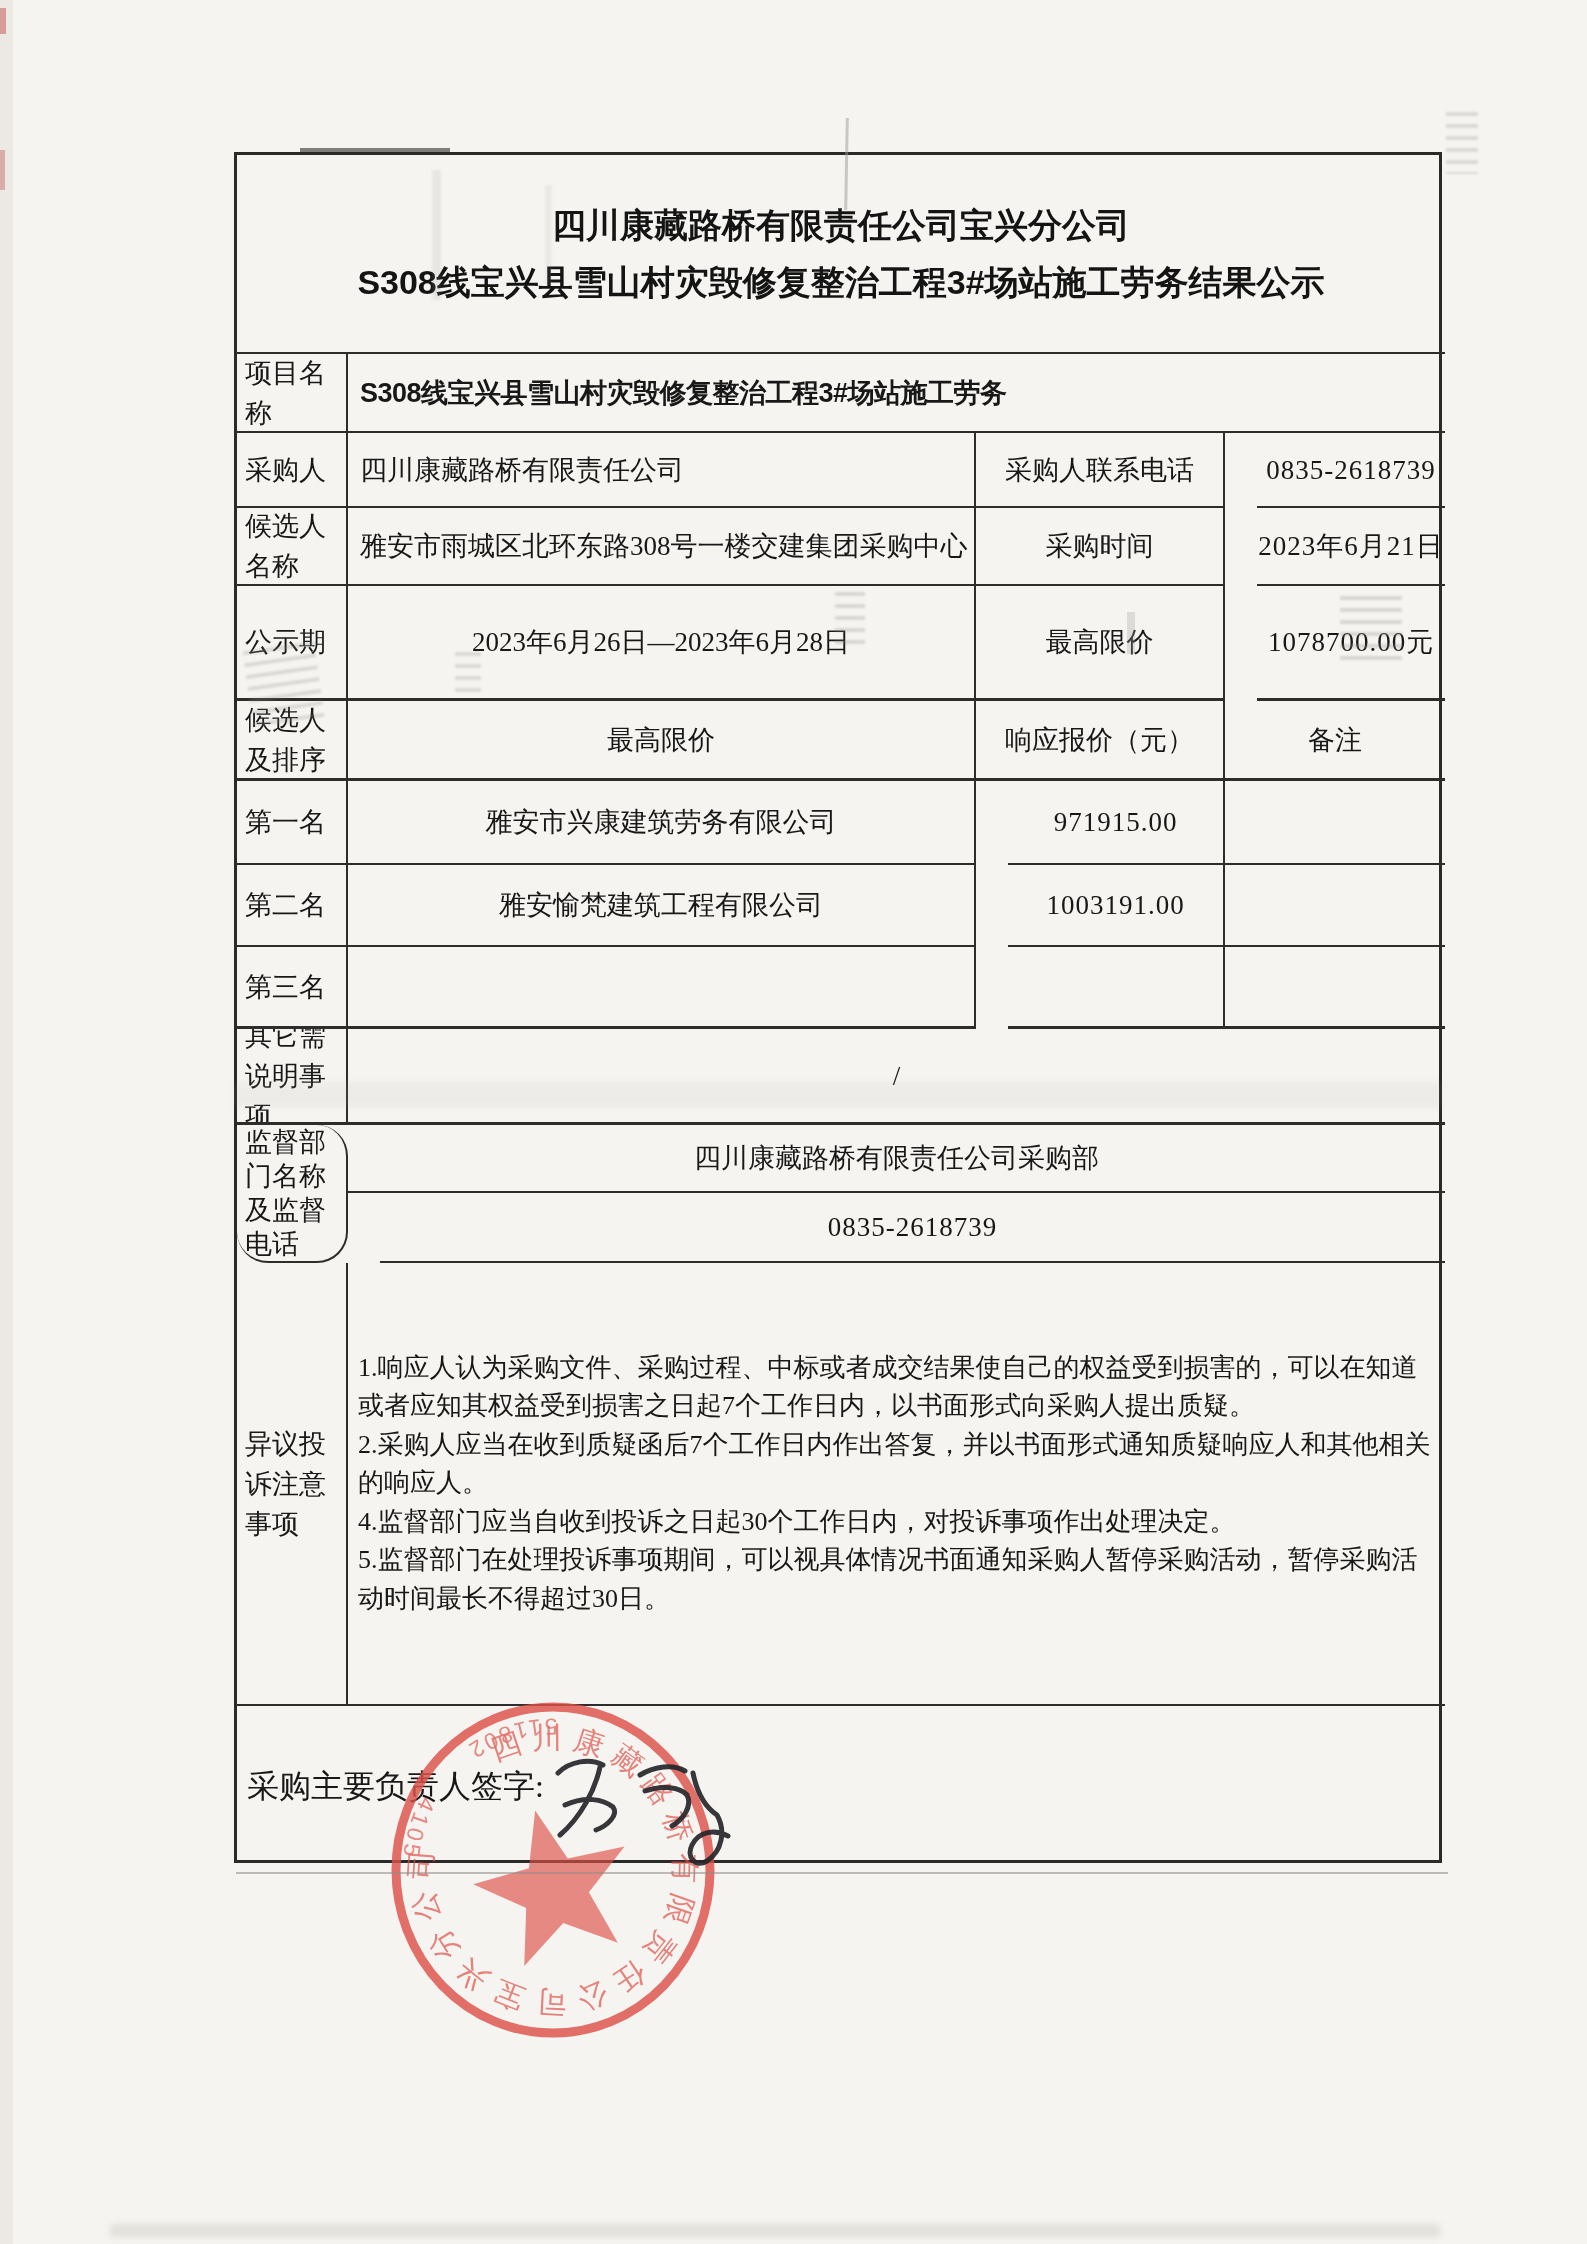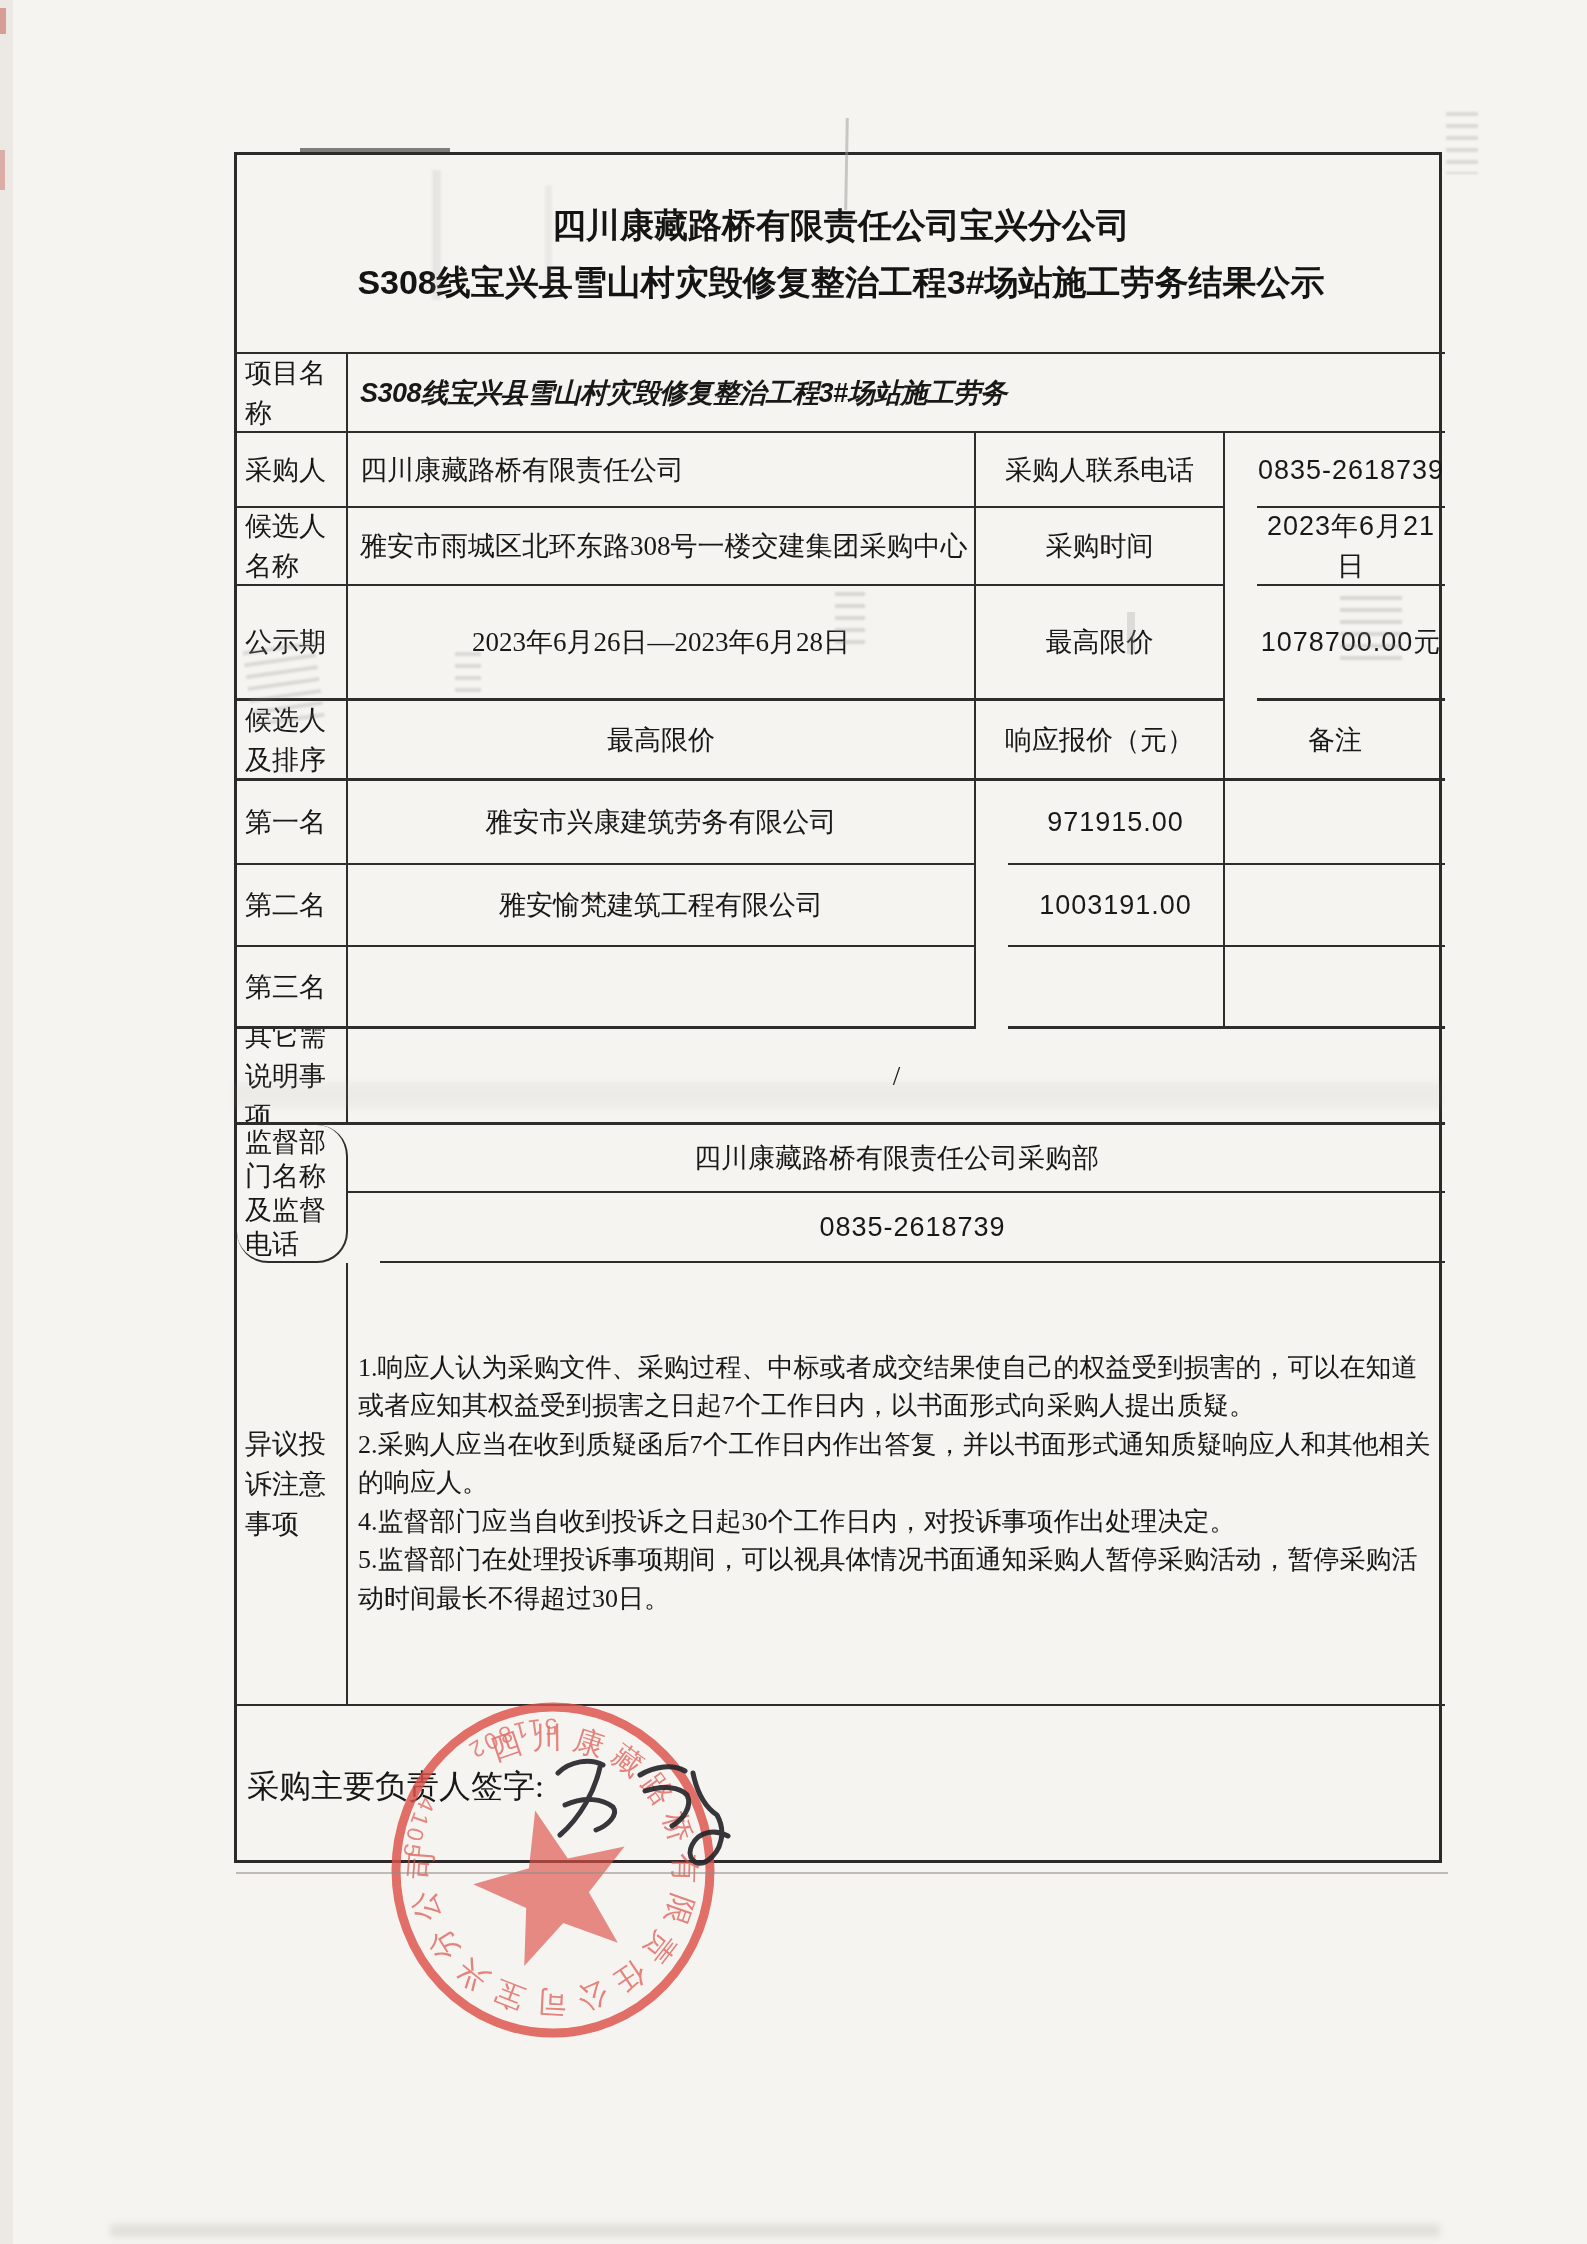--- a/index.html
+++ b/index.html
@@ -27,22 +27,22 @@
     font-size:27px;line-height:40px;
     box-sizing:border-box;
     overflow:hidden;
   }
   .nr{border-right:none;}
   .nb{border-bottom:none;}
   .tb{border-bottom-width:3px;}
   .lab{padding-left:8px;padding-right:4px;text-align:left;}
   .l{justify-content:flex-start;padding-left:12px;padding-right:6px;}
   .c{justify-content:center;text-align:center;}
-  .bold{font-weight:700;font-family:"Liberation Sans","DejaVu Sans",sans-serif;letter-spacing:-0.5px;font-style:italic;}
-  .num{font-family:Liberation Sans, sans-serif;letter-spacing:1px;margin-left:32px;}
+  .bold{font-weight:700;font-family:"Liberation Sans","DejaVu Sans",sans-serif;letter-spacing:-0.5px;}
+  .num{font-family:Liberation Serif, serif;letter-spacing:1px;margin-left:32px;}
   .title-cell{flex-direction:column;justify-content:center;align-items:center;
     font-family:"Liberation Sans","DejaVu Sans",sans-serif;font-weight:700;
     font-size:34px;line-height:57px;color:#141414;}
   .obj{flex-direction:column;justify-content:center;align-items:flex-start;
     padding:0 8px 0 10px;font-size:26px;line-height:38.5px;}
   .obj div{width:100%;}
   .sig{padding-left:10px;font-size:32px;}
   
   .overlay{position:absolute;pointer-events:none;}
   .artifact{position:absolute;}

